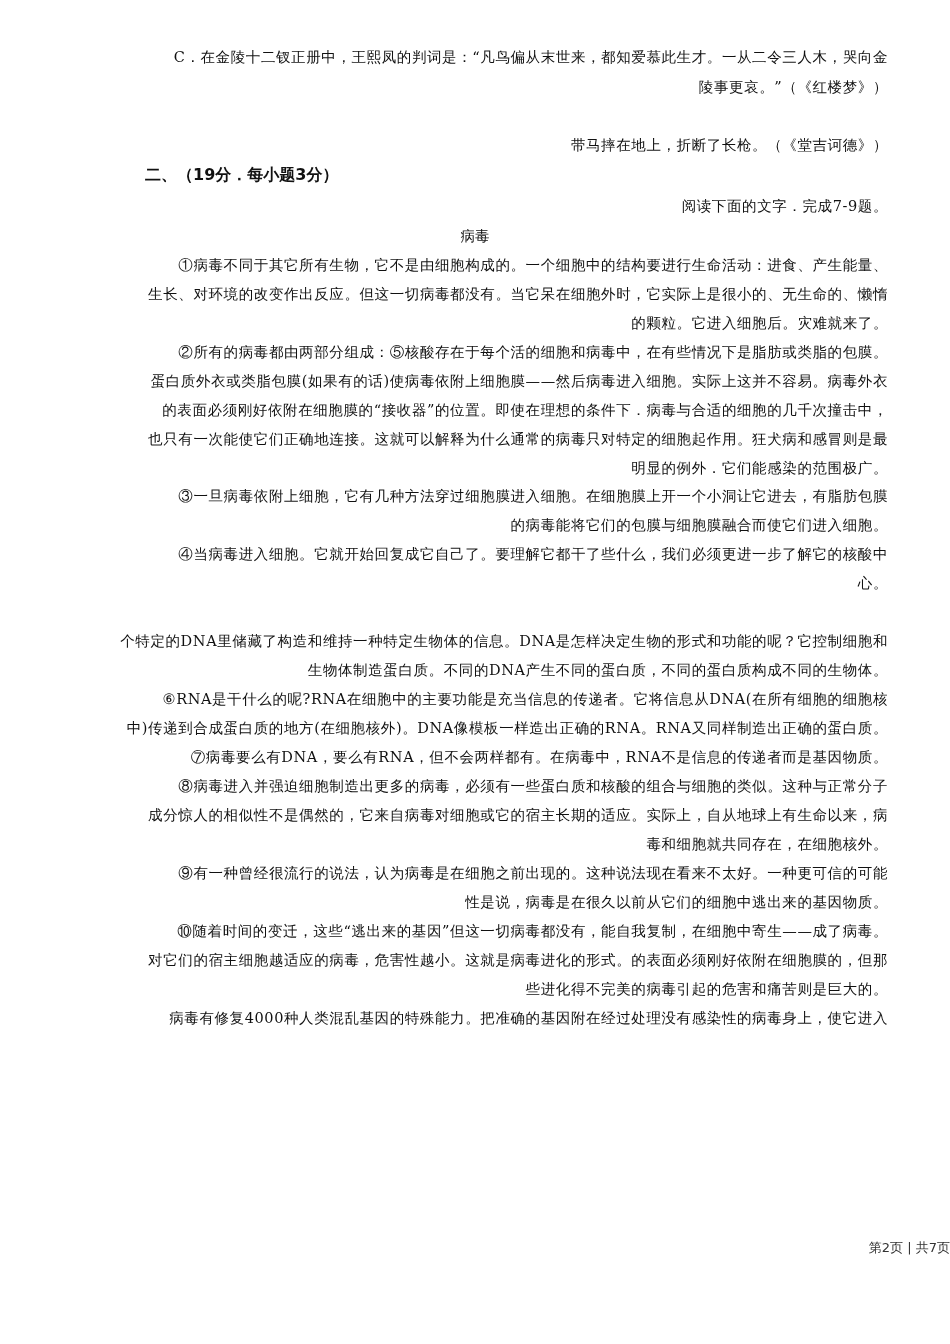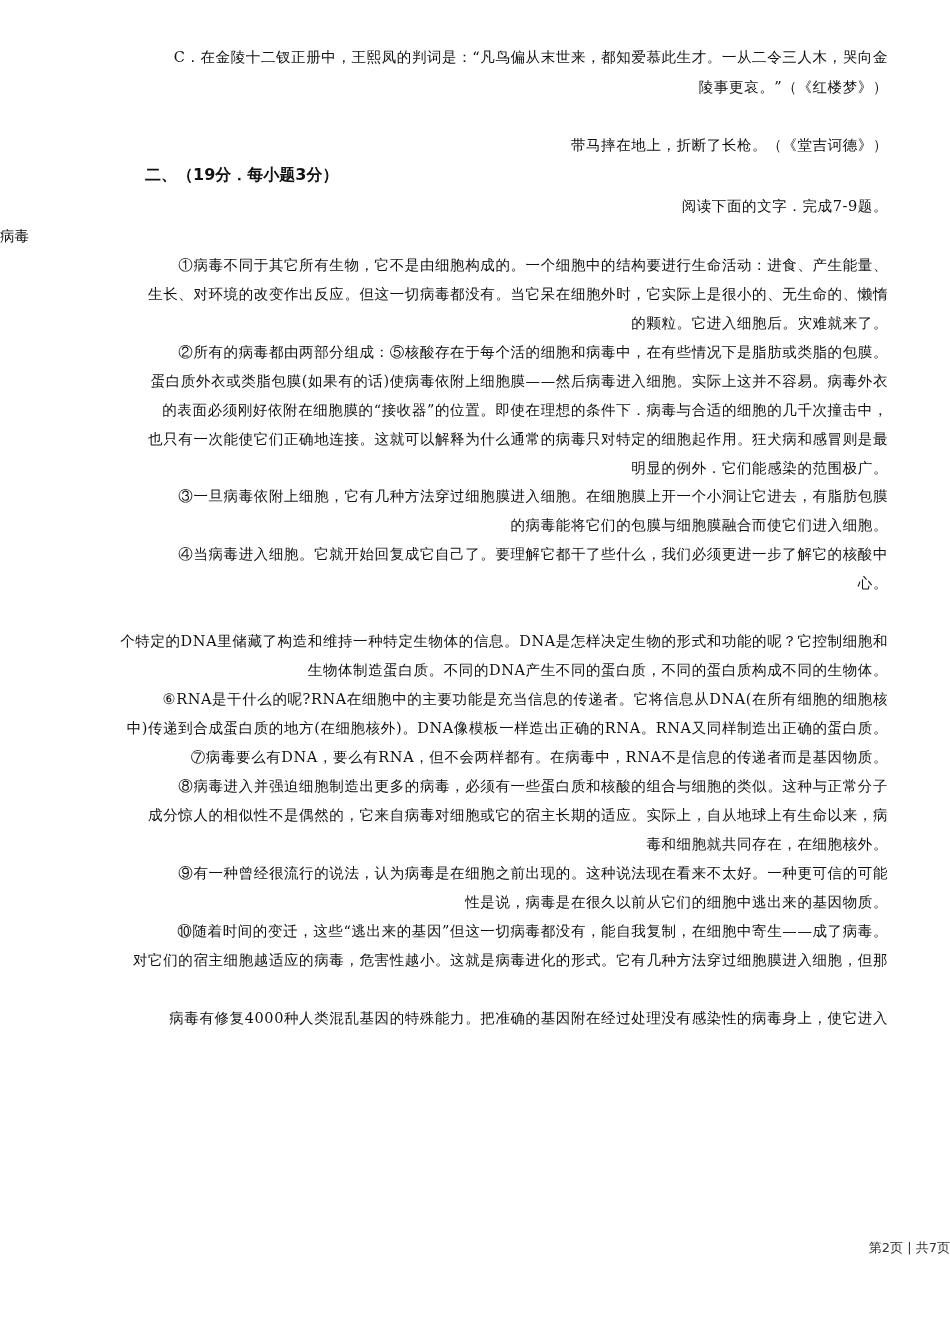--- a/index.html
+++ b/index.html
@@ -16,21 +16,21 @@
       text-align: right;
     }
     .indent { left: 88px; width: 800px; }
     .indent2 { left: 104px; width: 784px; }
     .section-head {
       position: absolute; left: 98px; top: 165px;
       font-family: "DejaVu Sans", "Liberation Sans", sans-serif;
       font-weight: bold; font-size: 16px; line-height: 20px; margin-left: 47px;
     }
     .title {
-      position: absolute; left: 0; width: 950px; top: 226px; text-align: left;
+      position: absolute; left: 0; width: 950px; top: 226px; text-align: center;
       font-size: 14.5px; line-height: 20px;
     }
     .footer {
       position: absolute; left: 0; width: 950px; top: 1238px; text-align: right;
       font-family: "DejaVu Sans", "Liberation Sans", sans-serif;
       font-size: 13px; color: #333333; line-height: 20px;
     }
   </style>
 </head>
 <body>
@@ -72,18 +72,19 @@
   <div class="line indent" style="top:747px">⑦病毒要么有DNA，要么有RNA，但不会两样都有。在病毒中，RNA不是信息的传递者而是基因物质。</div>
 
   <div class="line indent" style="top:776px">⑧病毒进入并强迫细胞制造出更多的病毒，必须有一些蛋白质和核酸的组合与细胞的类似。这种与正常分子</div>
   <div class="line" style="top:805px">成分惊人的相似性不是偶然的，它来自病毒对细胞或它的宿主长期的适应。实际上，自从地球上有生命以来，病</div>
   <div class="line" style="top:834px">毒和细胞就共同存在，在细胞核外。</div>
 
   <div class="line indent" style="top:863px">⑨有一种曾经很流行的说法，认为病毒是在细胞之前出现的。这种说法现在看来不太好。一种更可信的可能</div>
   <div class="line" style="top:892px">性是说，病毒是在很久以前从它们的细胞中逃出来的基因物质。</div>
 
   <div class="line indent" style="top:921px">⑩随着时间的变迁，这些“逃出来的基因”但这一切病毒都没有，能自我复制，在细胞中寄生——成了病毒。</div>
-  <div class="line" style="top:950px">对它们的宿主细胞越适应的病毒，危害性越小。这就是病毒进化的形式。它有几种方法穿过细胞膜进入细胞，但那</div>
+  <div class="line" style="top:950px">对它们的宿主细胞越适应的病毒，危害性越小。这就是病毒进化的形式。的表面必须刚好依附在细胞膜的，但那</div>
+  <div class="line" style="top:979px">些进化得不完美的病毒引起的危害和痛苦则是巨大的。</div>
 
   <div class="line indent" style="top:1008px">病毒有修复4000种人类混乱基因的特殊能力。把准确的基因附在经过处理没有感染性的病毒身上，使它进入</div>
 
   <div class="footer">第2页 | 共7页</div>
 </div>
 
 </body></html>

